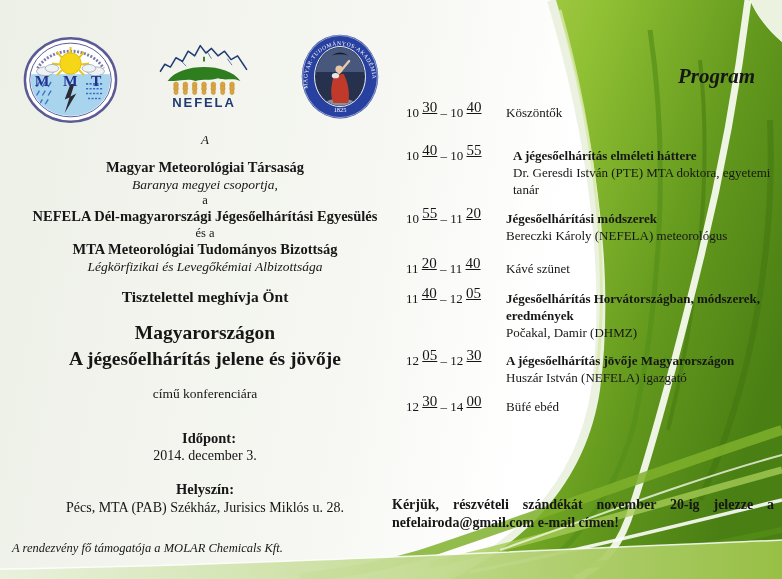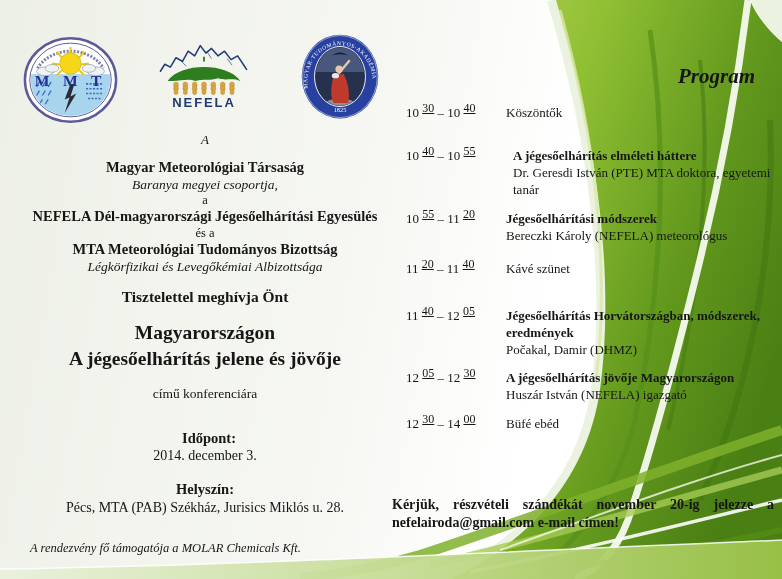--- a/index.html
+++ b/index.html
@@ -23,34 +23,34 @@
   .org-bold{font-weight:bold;font-size:14.5px;}
   .org-italic{font-style:italic;font-size:13.5px;}
   .conj{font-size:12.5px;}
   .invite{font-weight:bold;font-size:15.5px;margin-top:13px;}
   .main-title{font-weight:bold;font-size:19.5px;line-height:1.33;margin-top:13px;}
   .subtitle{font-size:13.5px;margin-top:14px;}
   .when-label{font-weight:bold;font-size:14.5px;margin-top:27px;padding-left:8px;}
   .when-value{font-size:14px;}
   .where-label{font-weight:bold;font-size:14.5px;margin-top:17px;}
   .where-value{font-size:14px;}
-  .sponsor{left:30px;top:541px;font-style:italic;font-size:12.5px;}
+  .sponsor{left:12px;top:541px;font-style:italic;font-size:12.5px;}
 
   
   .program-title{left:410px;top:64px;width:345px;text-align:right;
     font-weight:bold;font-style:italic;font-size:21px;}
   .schedule{left:406px;top:104px;width:372px;font-size:13px;}
   .s-row{display:flex;line-height:17px;margin-bottom:16px;}
   .s-row:nth-child(1){margin-bottom:26px;}
   .s-row:nth-child(2){margin-bottom:12px;gap:7px;}
-  .s-row:nth-child(4){margin-bottom:30px;align-items:flex-end;}
+  .s-row:nth-child(4){margin-bottom:13px;align-items:flex-end;}
   .s-row:nth-child(5){margin-bottom:11px;}
   .s-row:nth-child(6){margin-bottom:12px;}
   .s-time{width:100px;flex:none;white-space:nowrap;}
-  .s-time sup{font-size:12px;text-decoration:underline;line-height:0;}
+  .s-time sup{font-size:15px;text-decoration:underline;line-height:0;}
   .s-body{flex:1;}
   .row-title.bold{font-weight:bold;}
   .note{left:392px;top:496px;width:382px;font-weight:bold;font-size:14px;
     text-align:justify;line-height:17.5px;}
 </style>
 </head>
 <body>
 
 <svg class="bg-svg" viewBox="0 0 782 579" preserveAspectRatio="none" aria-hidden="true">
   <defs>

